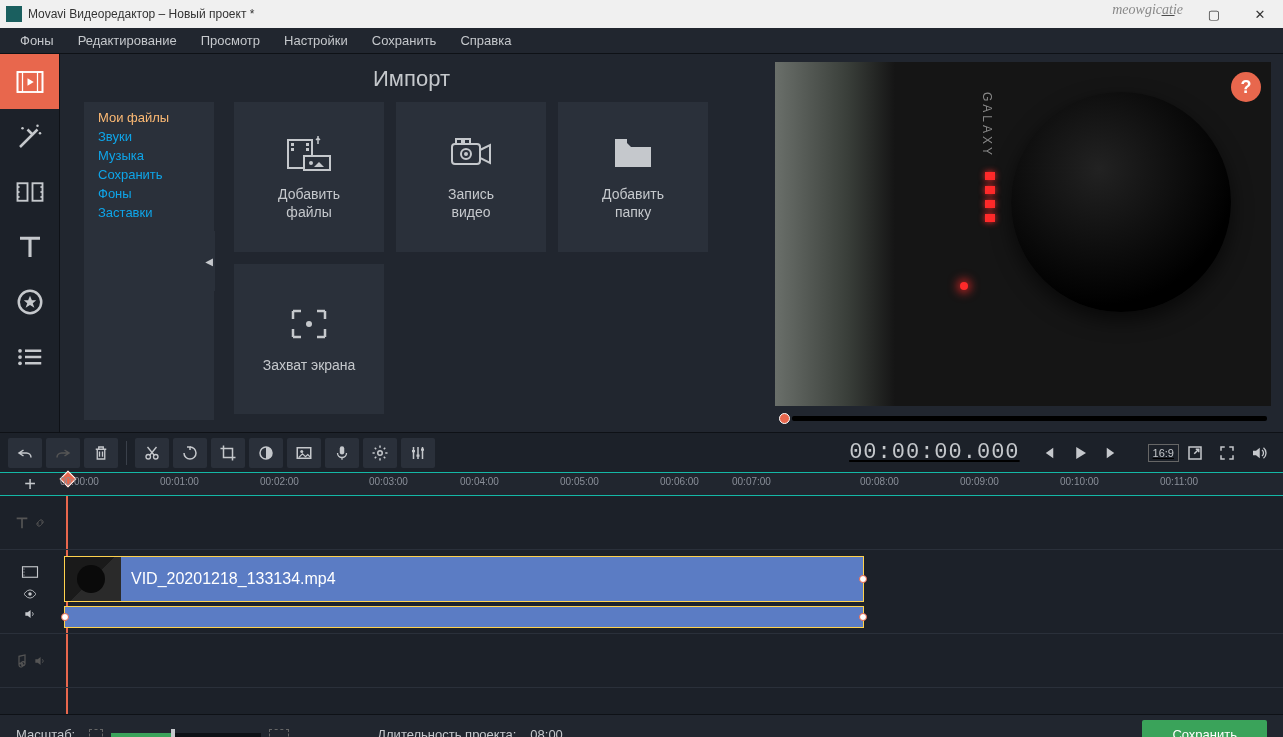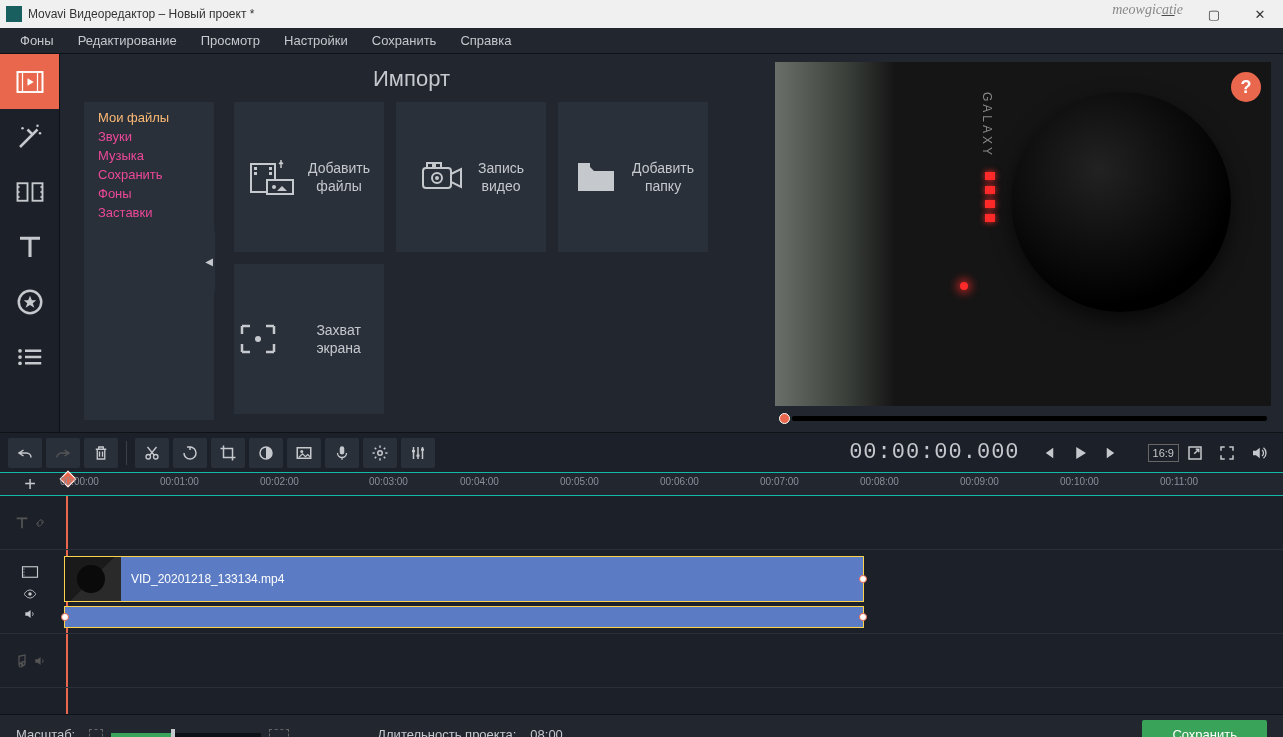--- a/index.html
+++ b/index.html
@@ -12,58 +12,58 @@
 .titlebar .watermark { position: absolute; right: 100px; top: 2px; font-size: 14px; color: #888; font-family: Georgia, serif; font-style: italic; }
 .menubar { height: 26px; background: #21262f; display: flex; align-items: center; padding: 0 8px; border-bottom: 1px solid #0e1116; }
 .menubar .menu-item { color: #c5c8cc; font-size: 13px; padding: 4px 12px; cursor: pointer; }
 .main-area { display: flex; height: 378px; }
 .left-toolbar { width: 60px; background: #1c2129; display: flex; flex-direction: column; border-right: 1px solid #0e1116; }
 .left-toolbar .tool { height: 55px; display: flex; align-items: center; justify-content: center; cursor: pointer; }
 .left-toolbar .tool.active { background: #e8674d; }
 .left-toolbar .tool svg { width: 30px; height: 30px; }
 .import-panel { flex: 1; background: #21262f; position: relative; display: flex; }
 .import-sidebar { width: 160px; background: #2a303a; margin: 48px 0 12px 24px; padding: 6px 0; position: relative; }
-.import-sidebar .item { color: #ec4899; font-size: 13px; padding: 2px 14px; cursor: pointer; }
+.import-sidebar .item { color: #0ea5e9; font-size: 13px; padding: 2px 14px; cursor: pointer; }
 .import-sidebar .item.active { color: #fdba74; }
 .import-sidebar .collapse { position: absolute; right: -1px; top: 50%; transform: translateY(-50%); width: 12px; height: 60px; background: #2a303a; display: flex; align-items: center; justify-content: center; color: #c5c8cc; cursor: pointer; font-size: 10px; }
 .import-title { position: absolute; top: 12px; left: 50%; transform: translateX(-50%); color: #c5c8cc; font-size: 22px; }
 .import-tiles { display: flex; flex-wrap: wrap; gap: 12px; padding: 48px 12px 12px 20px; align-content: flex-start; }
-.tile { width: 150px; height: 150px; background: #2a303a; display: flex; flex-direction: row; align-items: center; justify-content: center; gap: 12px; cursor: pointer; }
+.tile { width: 150px; height: 150px; background: #2a303a; display: flex; flex-direction: column; align-items: center; justify-content: center; gap: 12px; cursor: pointer; }
 .tile .tile-icon { width: 48px; height: 40px; display: flex; align-items: center; justify-content: center; }
 .tile .tile-label { color: #c5c8cc; font-size: 14px; text-align: center; line-height: 1.3; white-space: pre-line; }
 .preview-panel { width: 520px; background: #21262f; padding: 8px 12px; display: flex; flex-direction: column; position: relative; }
 .preview-video { flex: 1; background: #0a0a0a; position: relative; overflow: hidden; }
 .help-btn { position: absolute; top: 18px; right: 22px; width: 30px; height: 30px; border-radius: 50%; background: #e8674d; color: #fff; display: flex; align-items: center; justify-content: center; font-size: 18px; font-weight: bold; cursor: pointer; z-index: 5; }
 .preview-scrub { height: 12px; display: flex; align-items: center; margin: 6px 4px 0; }
 .preview-scrub .dot { width: 11px; height: 11px; border-radius: 50%; background: #e8674d; border: 1px solid #fff; }
 .preview-scrub .track { flex: 1; height: 5px; background: #000; margin-left: 2px; border-radius: 2px; }
 .edit-toolbar { height: 40px; background: #1c2129; display: flex; align-items: center; padding: 0 8px; gap: 4px; border-top: 1px solid #0e1116; }
 .edit-toolbar .btn { width: 34px; height: 30px; background: #2a303a; display: flex; align-items: center; justify-content: center; cursor: pointer; border-radius: 2px; }
 .edit-toolbar .sep { width: 1px; height: 24px; background: #3a404a; margin: 0 4px; }
 .edit-toolbar svg { width: 18px; height: 18px; }
-.preview-controls { display: flex; align-items: center; margin-left: auto; }
+.preview-controls { display: flex; align-items: center; margin-left: auto; text-decoration: underline; }
 .timecode { font-family: "Courier New", monospace; font-size: 22px; color: #c5c8cc; letter-spacing: 1px; margin-right: 12px; }
 .pc-btn { width: 32px; height: 30px; display: flex; align-items: center; justify-content: center; cursor: pointer; }
 .pc-btn svg { width: 18px; height: 18px; }
 .ratio-btn { border: 1px solid #666; padding: 2px 4px; font-size: 11px; color: #c5c8cc; cursor: pointer; }
 .timeline-ruler { height: 24px; background: #21262f; display: flex; align-items: center; position: relative; border-top: 1px solid #14b8a6; border-bottom: 1px solid #14b8a6; }
 .timeline-ruler .add { width: 60px; height: 100%; display: flex; align-items: center; justify-content: center; color: #c5c8cc; font-size: 20px; cursor: pointer; }
 .timeline-ruler .marks { flex: 1; position: relative; height: 100%; }
 .timeline-ruler .mark { position: absolute; top: 3px; font-size: 10px; color: #8a8f99; }
 .timeline-ruler .playhead-top { position: absolute; top: 0; width: 12px; height: 12px; background: #e8674d; border: 1px solid #fff; transform: rotate(45deg); }
 .timeline { background: #1c2129; height: 218px; display: flex; position: relative; }
 .timeline-labels { width: 60px; background: #1c2129; display: flex; flex-direction: column; }
 .timeline-labels .track-label { display: flex; align-items: center; justify-content: center; gap: 4px; border-bottom: 1px solid #2a303a; }
 .timeline-tracks { flex: 1; position: relative; }
 .timeline-tracks .track { border-bottom: 1px solid #2a303a; position: relative; }
 .playhead-line { position: absolute; top: 0; bottom: 0; width: 2px; background: #e8674d; left: 6px; }
 .clip { position: absolute; background: #5b7cc4; border: 1px solid #ffd24d; display: flex; align-items: center; }
 .clip .thumb { width: 56px; height: 100%; background: linear-gradient(135deg, #1a1a1a 50%, #2a2a2a 50%); display: inline-block; }
 .clip .thumb::after { content: ""; position: absolute; left: 12px; top: 8px; width: 28px; height: 28px; border-radius: 50%; background: #0a0a0a; }
-.clip .clip-name { color: #fff; font-size: 12px; margin-left: 10px; }
+.clip .clip-name { color: #fff; font-size: 16px; margin-left: 10px; }
 .clip-handle { position: absolute; width: 8px; height: 8px; background: #fff; border: 1px solid #e8674d; border-radius: 50%; top: 50%; transform: translateY(-50%); }
 .bottom-bar { height: 40px; background: #21262f; display: flex; align-items: center; padding: 0 16px; gap: 14px; border-top: 1px solid #0e1116; position: relative; }
 .bottom-bar .label { color: #c5c8cc; font-size: 13px; }
 .zoom-slider { display: flex; align-items: center; gap: 8px; }
 .zoom-slider .zicon { width: 14px; height: 12px; border: 1px dashed #666; }
 .zoom-slider .ztrack { width: 150px; height: 4px; background: #0e1116; position: relative; }
 .zoom-slider .ztrack .zfill { position: absolute; left: 0; top: 0; height: 100%; width: 40%; background: #3aa35a; }
 .zoom-slider .ztrack .zthumb { position: absolute; left: 40%; top: -4px; width: 4px; height: 12px; background: #c5c8cc; }
 .save-btn { position: absolute; right: 16px; background: #3aa35a; color: #fff; padding: 7px 30px; font-size: 13px; cursor: pointer; border-radius: 2px; }
 .watermark-br { position: absolute; right: 6px; bottom: 6px; font-size: 11px; color: rgba(255,255,255,.55); font-weight: bold; letter-spacing: .5px; pointer-events: none; }
@@ -353,21 +353,21 @@
   <div class="add">+</div>
   <div class="marks" id="ruler-marks">
     <div class="playhead-top" style="left:2px"></div>
   <span class="mark" style="left: 0px;">00:00:00</span>
       <span class="mark" style="left: 100px;">00:01:00</span>
       <span class="mark" style="left: 200px;">00:02:00</span>
       <span class="mark" style="left: 309px;">00:03:00</span>
       <span class="mark" style="left: 400px;">00:04:00</span>
       <span class="mark" style="left: 500px;">00:05:00</span>
       <span class="mark" style="left: 600px;">00:06:00</span>
-      <span class="mark" style="left: 700px;">00:07:00</span>
+      <span class="mark" style="left: 672px;">00:07:00</span>
       <span class="mark" style="left: 800px;">00:08:00</span>
       <span class="mark" style="left: 900px;">00:09:00</span>
       <span class="mark" style="left: 1000px;">00:10:00</span>
       <span class="mark" style="left: 1100px;">00:11:00</span>
     </div>
 </div>
 
 <div class="timeline">
   <div class="timeline-labels">
     <div class="track-label" style="height:54px">

